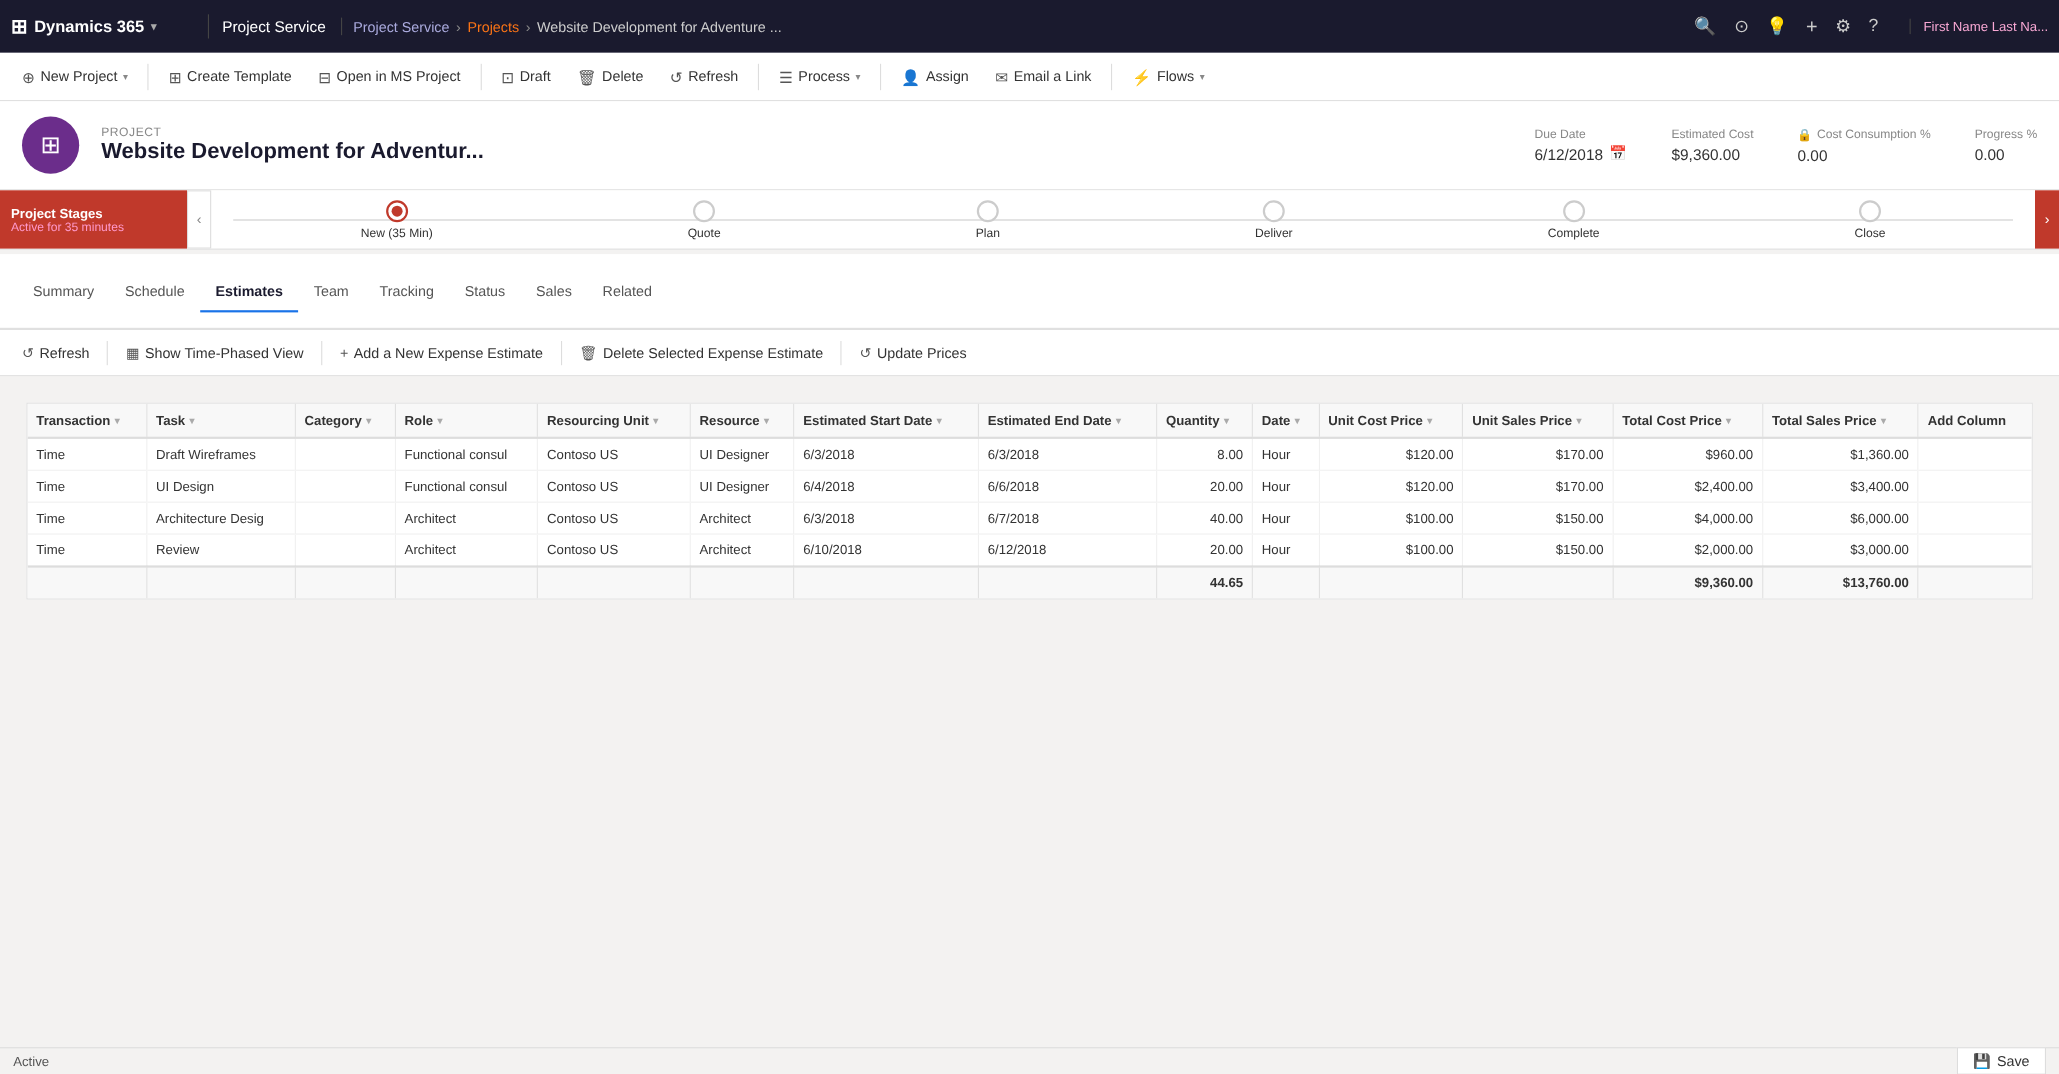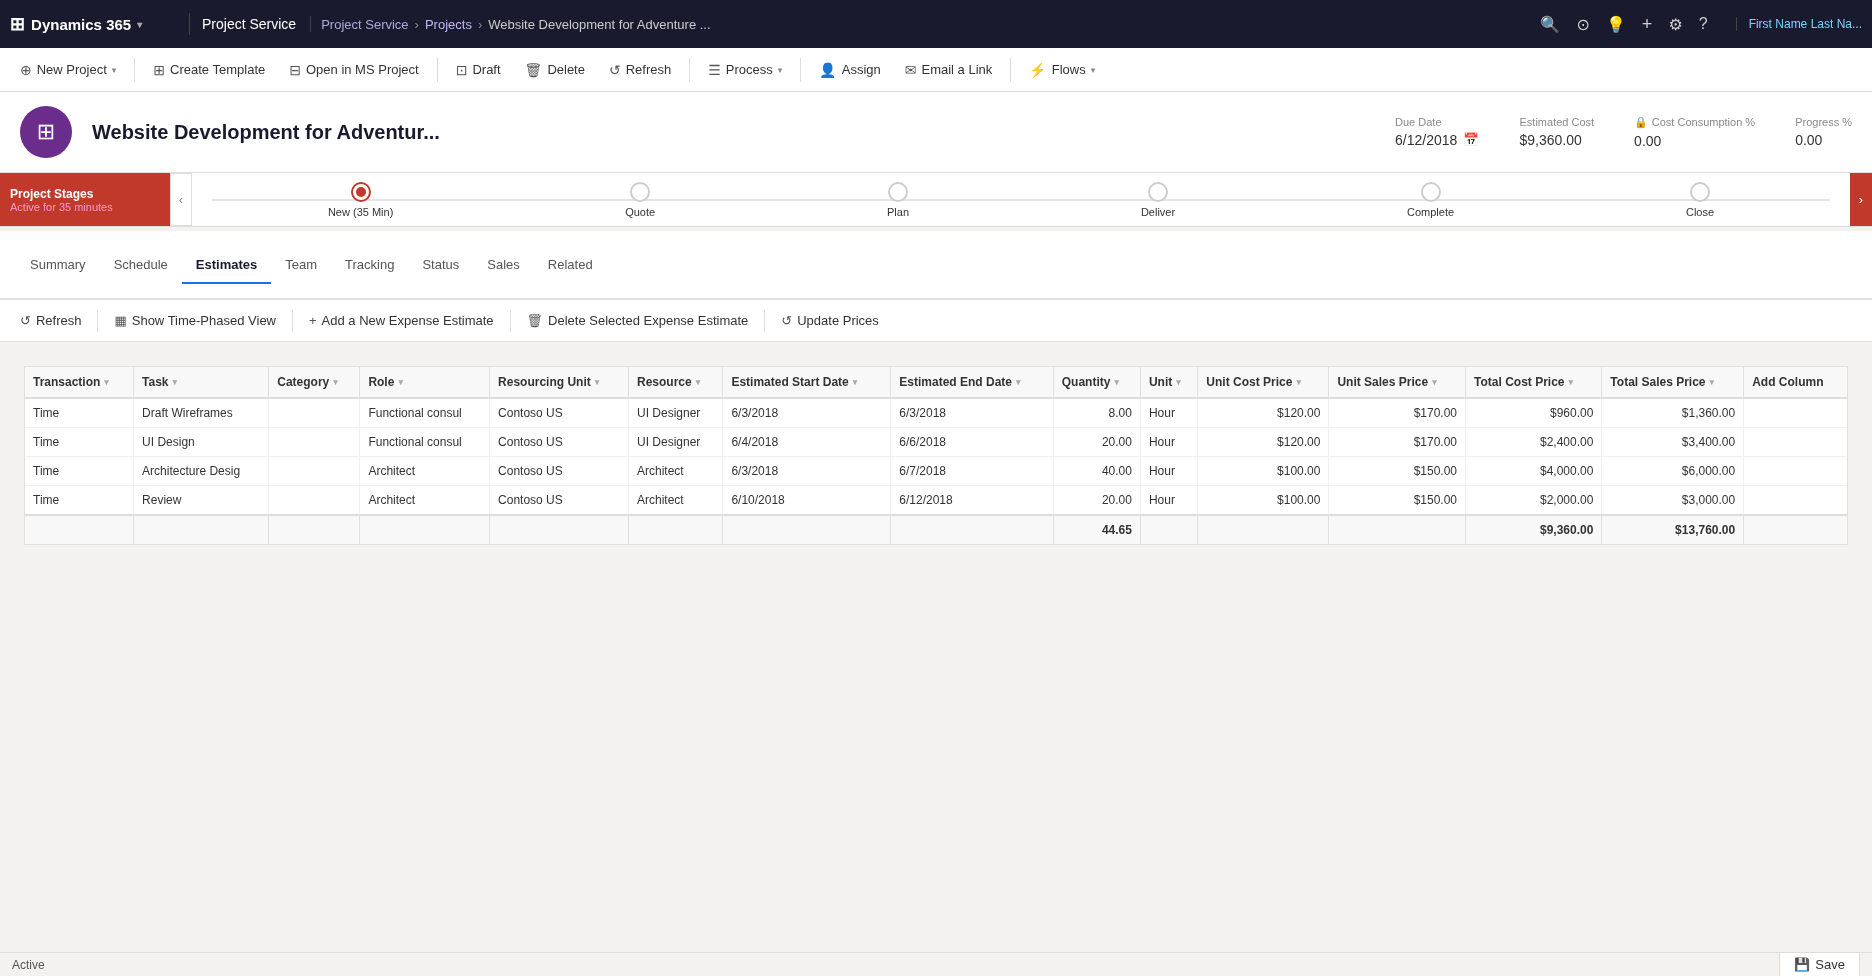--- a/index.html
+++ b/index.html
@@ -8,21 +8,21 @@
     
     .top-nav {
       display: flex; align-items: center; background: #1a1a2e; height: 48px; padding: 0 10px; color: #fff;
     }
     .top-nav .brand { display: flex; align-items: center; gap: 6px; font-size: 15px; font-weight: 600; color: #fff; padding-right: 12px; border-right: 1px solid #444; margin-right: 12px; min-width: 180px; }
     .top-nav .brand .chevron { font-size: 10px; color: #aaa; }
     .top-nav .module-name { font-size: 14px; color: #fff; font-weight: 500; padding-right: 14px; border-right: 1px solid #444; margin-right: 10px; }
     .top-nav .breadcrumb { display: flex; align-items: center; gap: 6px; font-size: 13px; color: #ccc; flex: 1; }
     .top-nav .nav-icons { display: flex; align-items: center; gap: 16px; }
     .top-nav .nav-icon { color: #ccc; font-size: 16px; cursor: pointer; }
-    .top-nav .user-info { font-size: 12px; color: #7dd3fc; margin-left: 12px; padding-left: 12px; border-left: 1px solid #444; }
+    .top-nav .user-info { font-size: 12px; color: #f9a8d4; margin-left: 12px; padding-left: 12px; border-left: 1px solid #444; }
 
     
     .command-bar {
       display: flex; align-items: center; background: #fff; height: 44px; padding: 0 10px; border-bottom: 1px solid #ddd; gap: 4px;
     }
     .cmd-btn {
       display: flex; align-items: center; gap: 5px; padding: 5px 10px; border: none; background: transparent; cursor: pointer; font-size: 13px; color: #333; border-radius: 2px; white-space: nowrap;
     }
     .cmd-btn .icon { font-size: 14px; color: #555; }
     .cmd-btn .caret { font-size: 9px; color: #888; }
@@ -106,21 +106,21 @@
 <div class="top-nav">
   <div class="brand">
     <span style="font-size:18px;">⊞</span>
     <span>Dynamics 365</span>
     <span class="chevron">▾</span>
   </div>
   <div class="module-name">Project Service</div>
   <div class="breadcrumb">
     <span style="cursor:pointer;color:#aad;">Project Service</span>
     <span style="color:#888;">›</span>
-    <span style="cursor:pointer;color:#c4b5fd;">Projects</span>
+    <span style="cursor:pointer;color:#f97316;">Projects</span>
     <span style="color:#888;">›</span>
     <span style="color:#ccc;">Website Development for Adventure ...</span>
   </div>
   <div class="nav-icons">
     <span class="nav-icon">🔍</span>
     <span class="nav-icon">⊙</span>
     <span class="nav-icon">💡</span>
     <span class="nav-icon" style="font-size:18px;font-weight:300;">+</span>
     <span class="nav-icon">⚙</span>
     <span class="nav-icon">?</span>
@@ -177,20 +177,21 @@
     <span>Flows</span>
     <span class="caret">▾</span>
   </button>
 </div>
 
 <div class="project-header">
   <div class="project-icon">
     <span>⊞</span>
   </div>
   <div class="project-title-block">
+    <div class="project-label">PROJECT</div>
     <div class="project-name">Website Development for Adventur...</div>
   </div>
   <div class="project-meta">
     <div class="meta-block">
       <div class="meta-label">Due Date</div>
       <div class="meta-value">
         <span>6/12/2018</span>
         <span class="cal-icon">📅</span>
       </div>
     </div>
@@ -341,21 +342,21 @@
               </div>
           </th>
           <th>
             <div class="th-inner">
                 <span>Quantity</span>
                 <span class="sort-icon">▾</span>
               </div>
           </th>
           <th>
             <div class="th-inner">
-                <span>Unit</span>
+                <span>Date</span>
                 <span class="sort-icon">▾</span>
               </div>
           </th>
           <th>
             <div class="th-inner">
                 <span>Unit Cost Price</span>
                 <span class="sort-icon">▾</span>
               </div>
           </th>
           <th>

